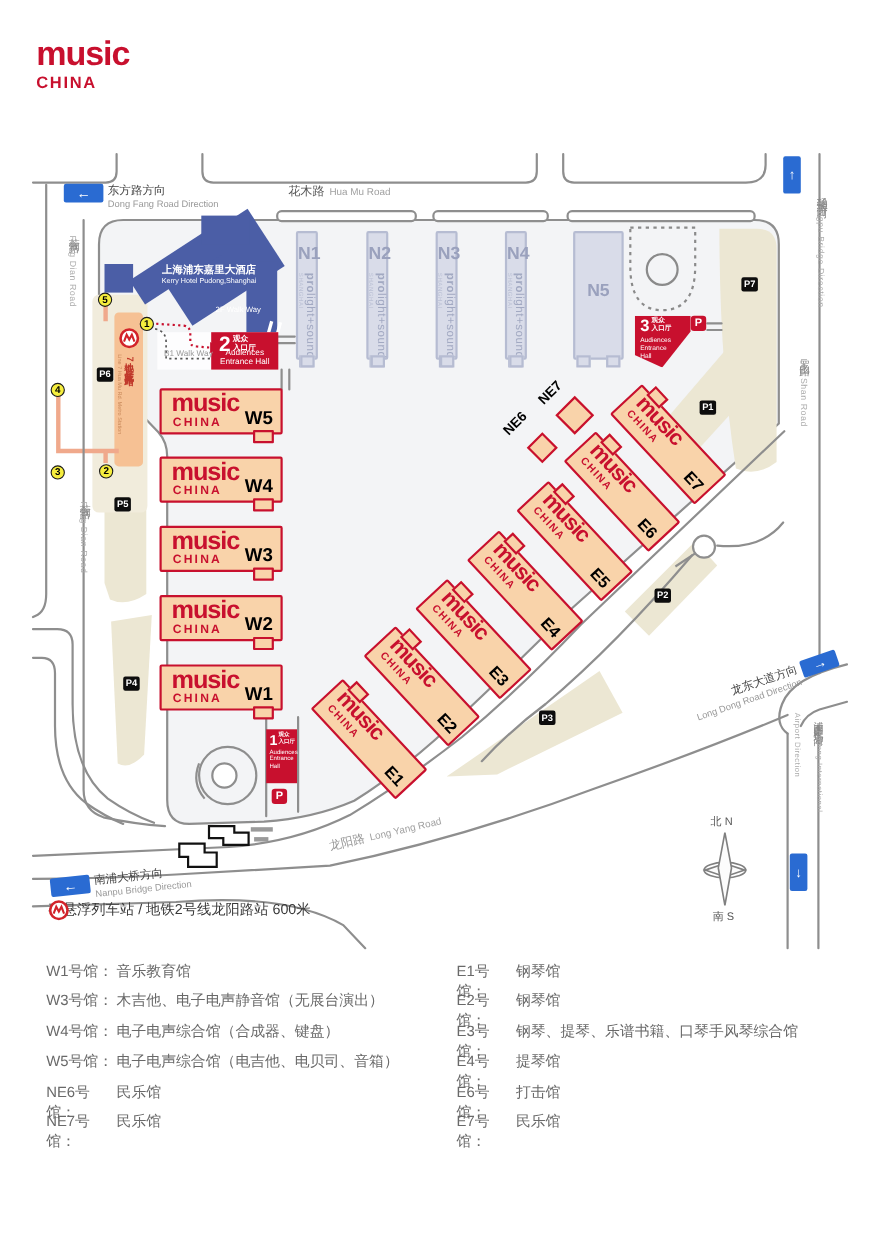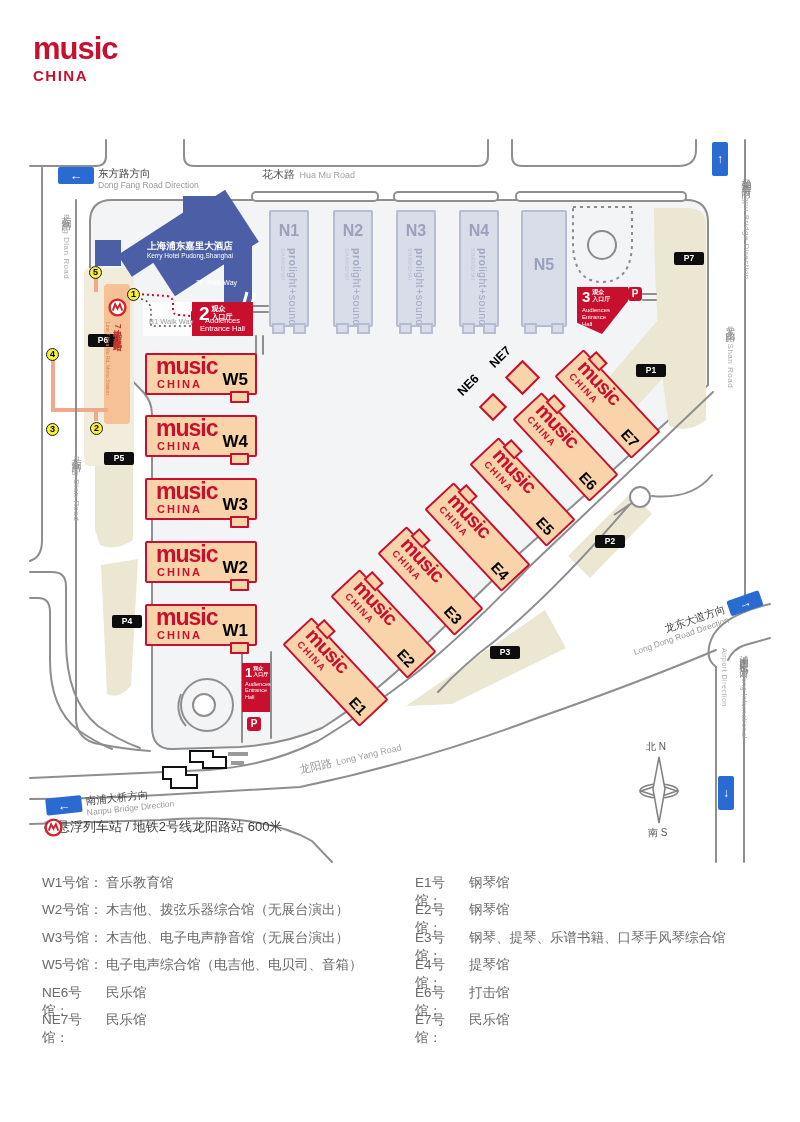--- a/index.html
+++ b/index.html
@@ -25,32 +25,32 @@
   .hall.w::after{content:"";position:absolute;right:6px;bottom:-10px;width:15px;height:8px;background:#F9D3AA;border:2px solid #C8102E;border-radius:1px}
   .hall.e{width:113px;height:40px;transform:rotate(47deg)}
   .hall.e .m{font-size:20px;top:-2px;left:7px}
   .hall.e .c{font-size:9.5px;top:19px;left:8px;letter-spacing:1.5px}
   .hall.e .code{font-size:15px;right:5px;bottom:3px}
   .hall.e::after{content:"";position:absolute;left:8px;top:-10px;width:13px;height:8px;background:#F9D3AA;border:2px solid #C8102E}
   .ne{position:absolute;background:#F9D3AA;border:2px solid #C8102E;transform:rotate(45deg);box-sizing:border-box}
   .nelabel{position:absolute;font-weight:bold;font-size:12.5px;color:#000;transform:rotate(-45deg);white-space:nowrap}
 
   
-  .hall-n{position:absolute;top:210px;width:40px;height:117px;background:#D9DCE9;border:2px solid #B6BCD2;border-radius:2px;box-sizing:border-box}
+  .hall-n{position:absolute;top:210px;width:20px;height:117px;background:#D9DCE9;border:2px solid #B6BCD2;border-radius:2px;box-sizing:border-box}
   .hall-n::before,.hall-n::after{content:"";position:absolute;bottom:-9px;width:9px;height:7px;background:#D9DCE9;border:2px solid #B6BCD2}
   .hall-n::before{left:1px}.hall-n::after{right:1px}
   .hall-n .ncode{display:block;text-align:center;margin-top:10px;font-size:16px;font-weight:bold;color:#9AA1BD}
   .hall-n.n5 .ncode{margin-top:44px}
   .nbrand{position:absolute;top:36px;left:0;right:0;display:flex;justify-content:center;gap:1px}
   .nsub{writing-mode:vertical-rl;font-size:5.5px;color:#BCC2D6;letter-spacing:.5px}
   .nbig{writing-mode:vertical-rl;font-size:10.5px;color:#A2A9C2;letter-spacing:.5px}
   .nbig b{font-weight:bold}
 
   
-  .plabel{position:absolute;width:30px;height:13px;background:#0d0d0d;color:#fff;font-size:8.5px;font-weight:bold;text-align:center;line-height:13px;border-radius:2px}
+  .plabel{position:absolute;width:15px;height:13px;background:#0d0d0d;color:#fff;font-size:8.5px;font-weight:bold;text-align:center;line-height:13px;border-radius:2px}
   .pred{position:absolute;width:14px;height:14px;background:#C8102E;color:#fff;font-size:10px;font-weight:bold;text-align:center;line-height:14px;border-radius:3px}
   .yc{position:absolute;width:13px;height:13px;background:#F6EE3E;border:1.5px solid #1a1a1a;border-radius:50%;font-size:9px;font-weight:bold;text-align:center;line-height:11px;box-sizing:border-box;color:#000}
 
   
   .ent{position:absolute;background:#C8102E;color:#fff;box-sizing:border-box}
   .ent .row{display:flex;align-items:flex-start}
   .ent .num{font-weight:bold;line-height:1}
   .ent .cnc{display:flex;flex-direction:column;font-weight:bold;line-height:1.15}
   .ent .en{line-height:1.15}
   #ent2{left:192px;top:302px;width:61px;height:34px}
@@ -419,28 +419,28 @@
     </svg>
     <span class="txt">磁悬浮列车站 / 地铁2号线龙阳路站  600米</span>
   </div>
 
   <div class="legend" id="legend-left">
     <div class="lrow">
         <span class="lab">W1号馆：</span>
         <span>音乐教育馆</span>
       </div>
     <div class="lrow">
-        <span class="lab">W2号馆：</span>
-        <span>木吉他、拨弦乐器综合馆（无展台演出）</span>
-      </div>
-    <div class="lrow">
         <span class="lab">W3号馆：</span>
         <span>木吉他、电子电声静音馆（无展台演出）</span>
       </div>
     <div class="lrow">
+        <span class="lab">W4号馆：</span>
+        <span>电子电声综合馆（合成器、键盘）</span>
+      </div>
+    <div class="lrow">
         <span class="lab">W5号馆：</span>
         <span>电子电声综合馆（电吉他、电贝司、音箱）</span>
       </div>
     <div class="lrow">
         <span class="lab">NE6号馆：</span>
         <span>民乐馆</span>
       </div>
     <div class="lrow">
         <span class="lab">NE7号馆：</span>
         <span>民乐馆</span>

